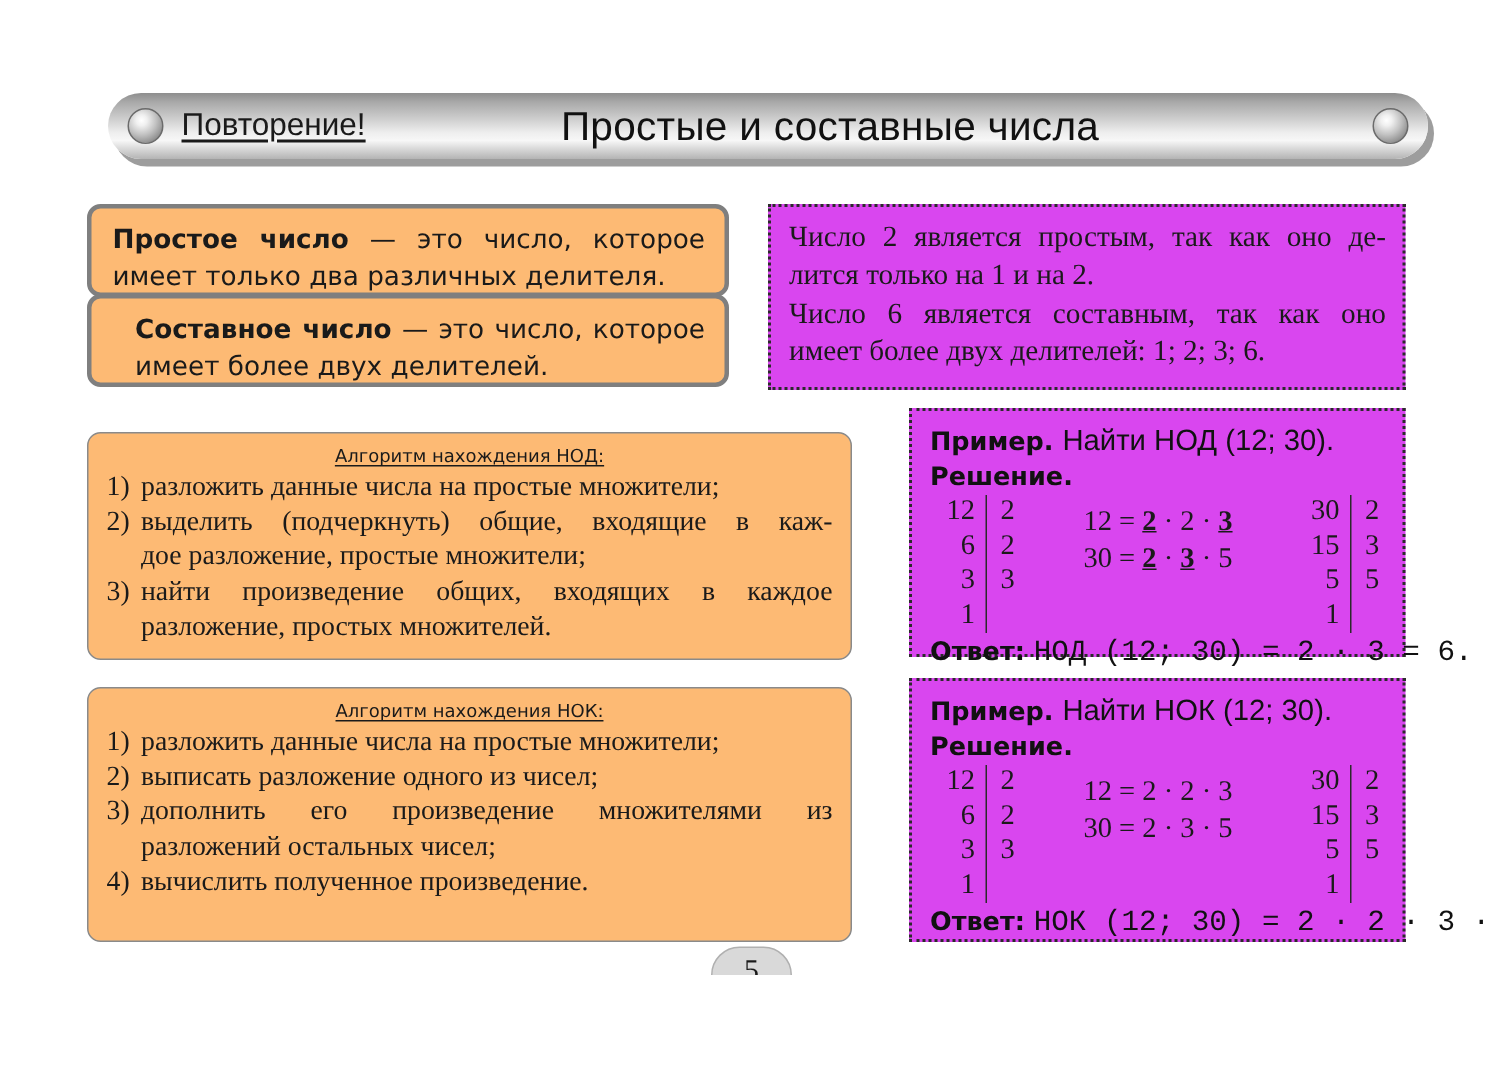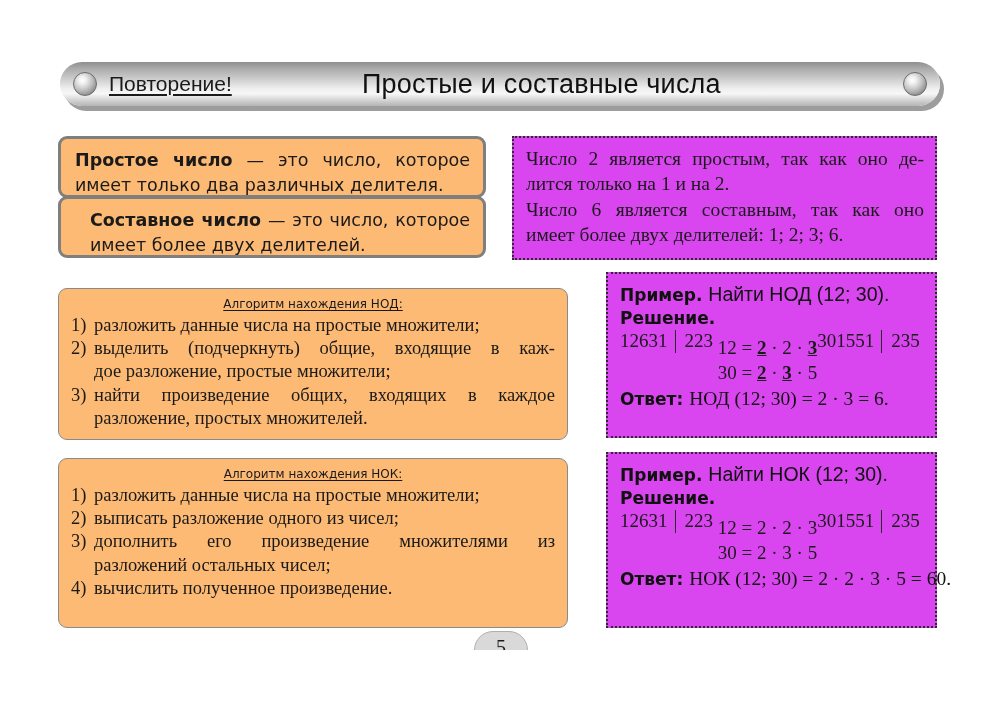--- a/index.html
+++ b/index.html
@@ -12,21 +12,21 @@
     height: 725px;
     position: relative;
     overflow: hidden;
     font-family: "Liberation Sans", sans-serif;
     color: #1a1a1a;
   }
 
   
   .header-banner {
     position: absolute;
-    left: 60px;
+    left: 72px;
     top: 62px;
     width: 880px;
     height: 44px;
     border-radius: 22px;
     background: linear-gradient(to bottom,
                 #8e8e8e 0%,
                 #a9a9a9 14%,
                 #cfcfcf 40%,
                 #eeeeee 60%,
                 #f7f7f7 72%,
@@ -163,21 +163,21 @@
     font-size: 19px;
     line-height: 1.19;
     color: #1a1a1a;
   }
   .fact-table {
     display: flex;
     flex: 0 0 auto;
   }
   .fact-col {
     display: flex;
-    flex-direction: row;
+    flex-direction: column;
   }
   .fact-col.left  { text-align: right; padding-right: 7px; min-width: 30px; }
   .fact-col.right { text-align: left;  padding-left: 9px; border-left: 1.4px solid #2b2b2b; min-width: 14px; }
   .fact-col .cell { height: 23px; }
   .fact-col .cell.blank { visibility: hidden; }
 
   .eqs {
     flex: 1 1 auto;
     text-align: center;
     padding-top: 6px;
@@ -188,21 +188,21 @@
 
   .ex-answer {
     margin-top: 2px;
     font-family: "DejaVu Sans", sans-serif;
     font-weight: bold;
     font-size: 17px;
     color: #111;
     white-space: nowrap;
   }
   .ex-answer .serif {
-    font-family: Liberation Serif, serif;
+    font-family: Liberation Mono, monospace;
     font-weight: normal;
     font-size: 19.5px;
   }
 
   
   .page-badge {
     position: absolute;
     left: 474px;
     top: 631px;
     width: 54px;

